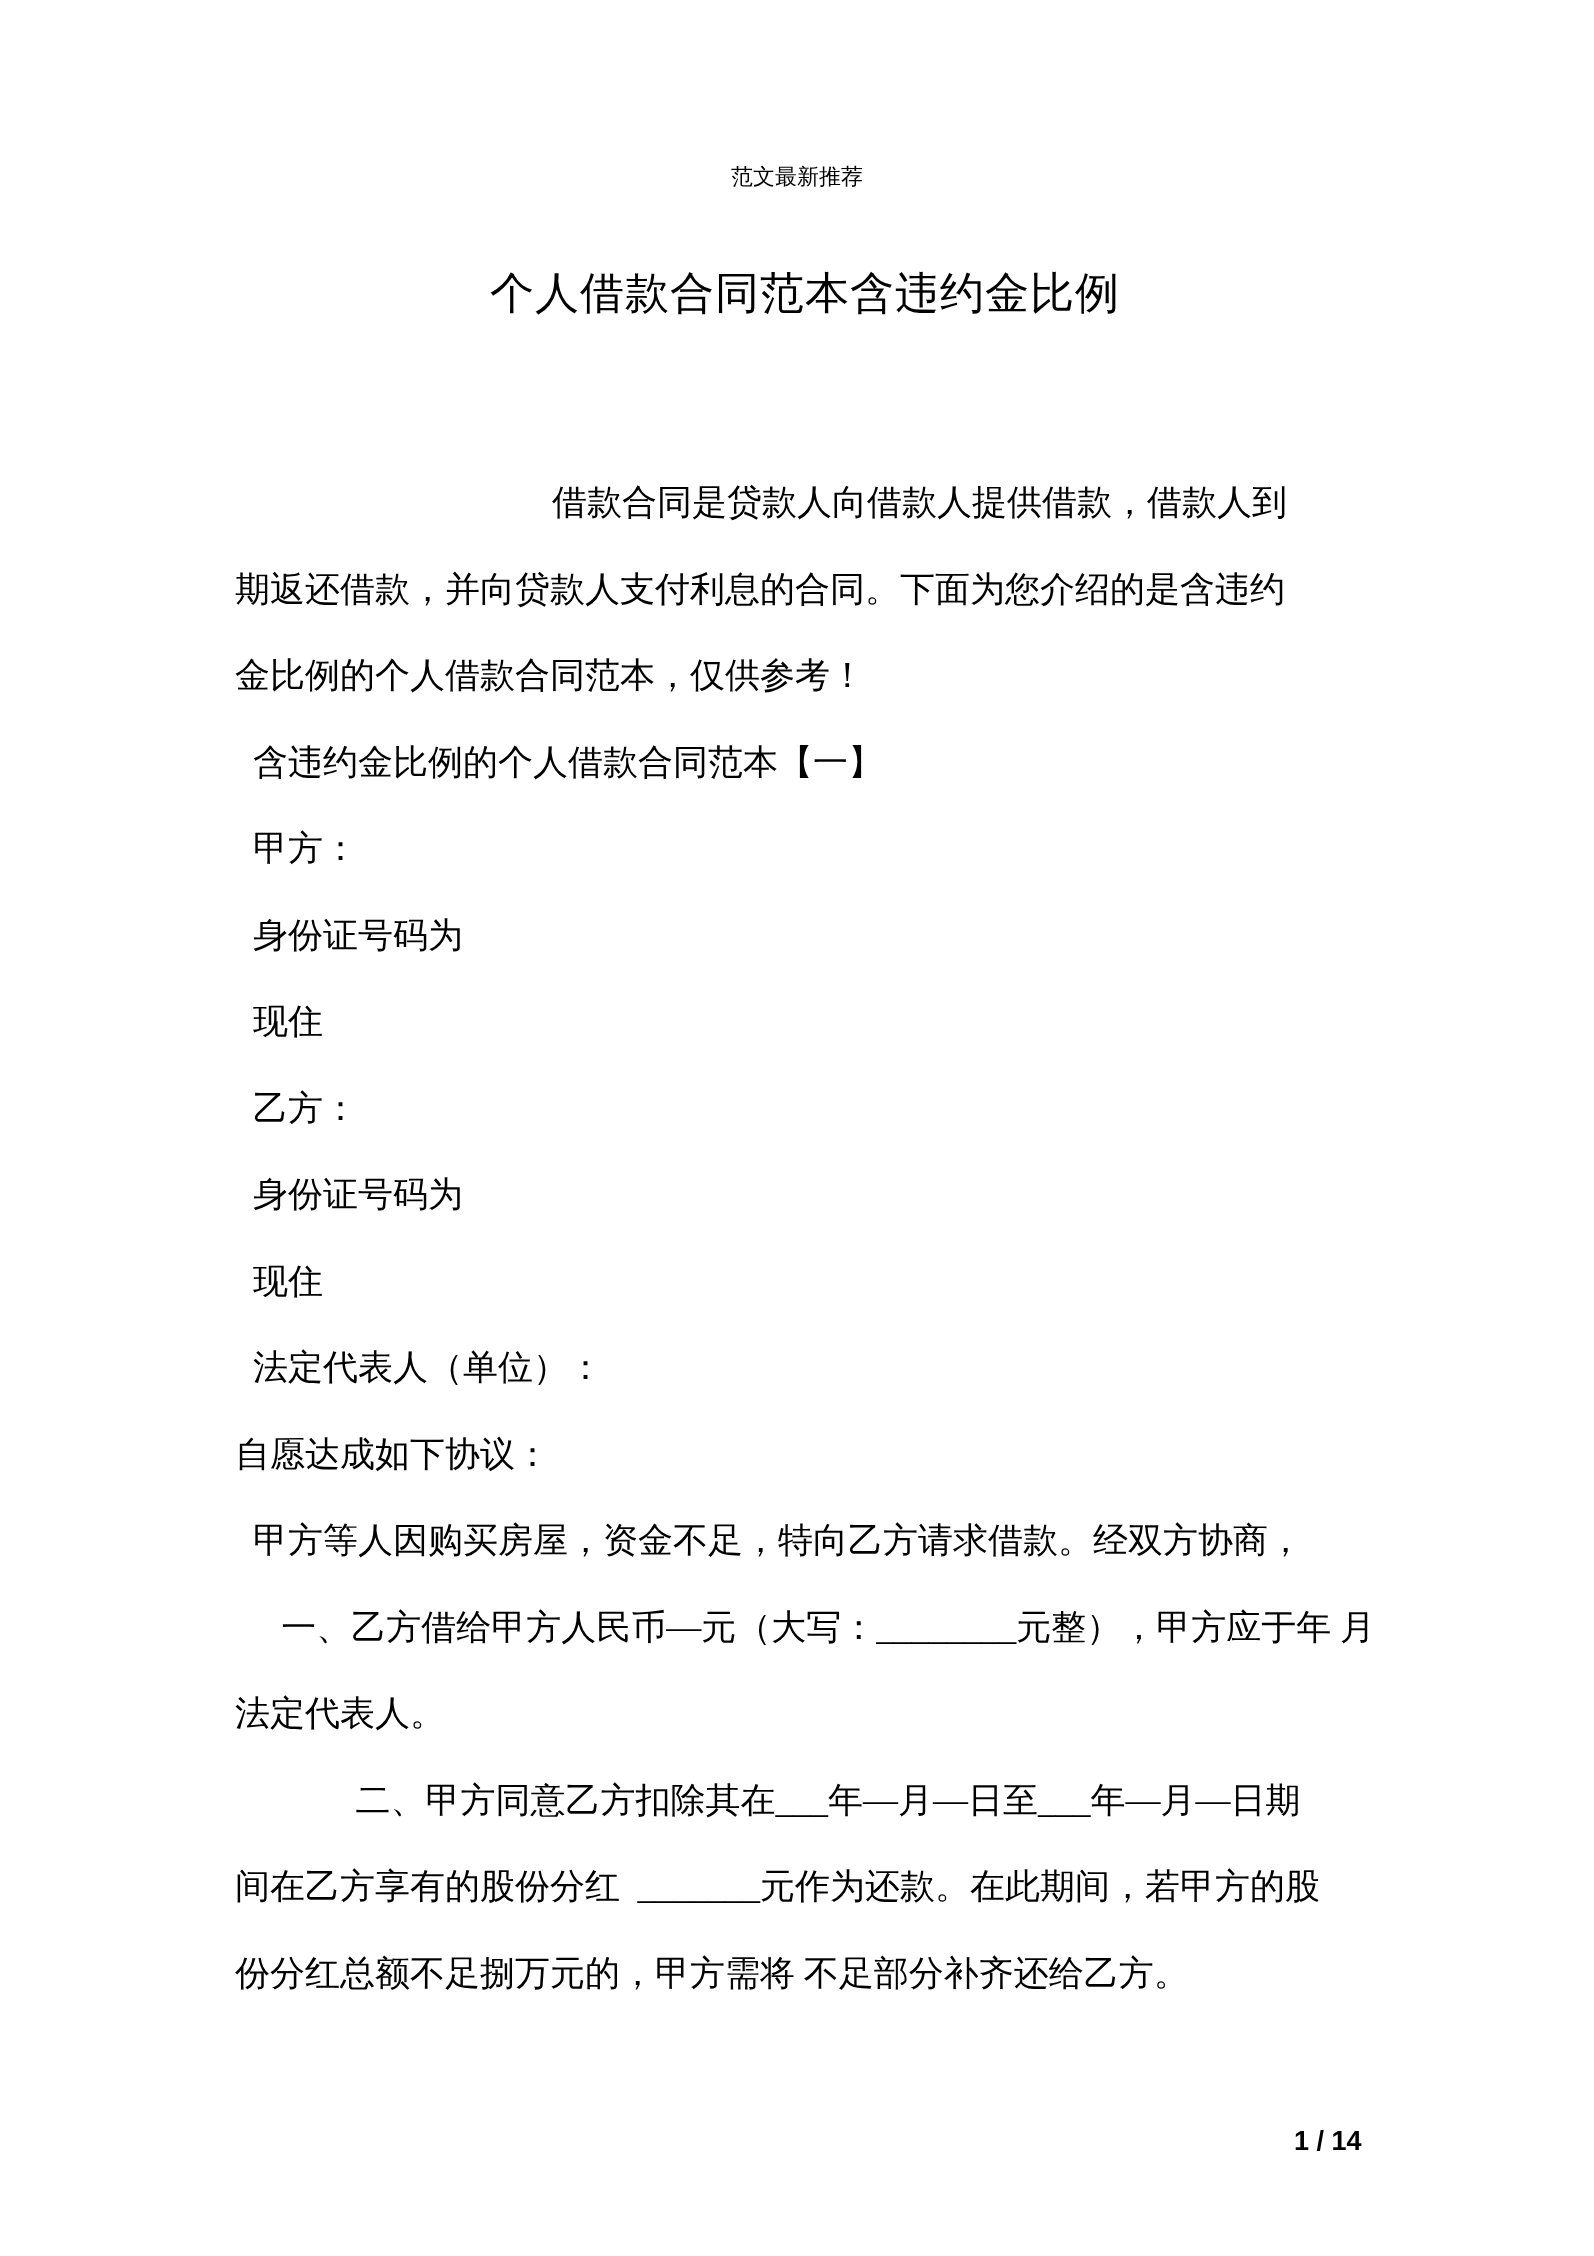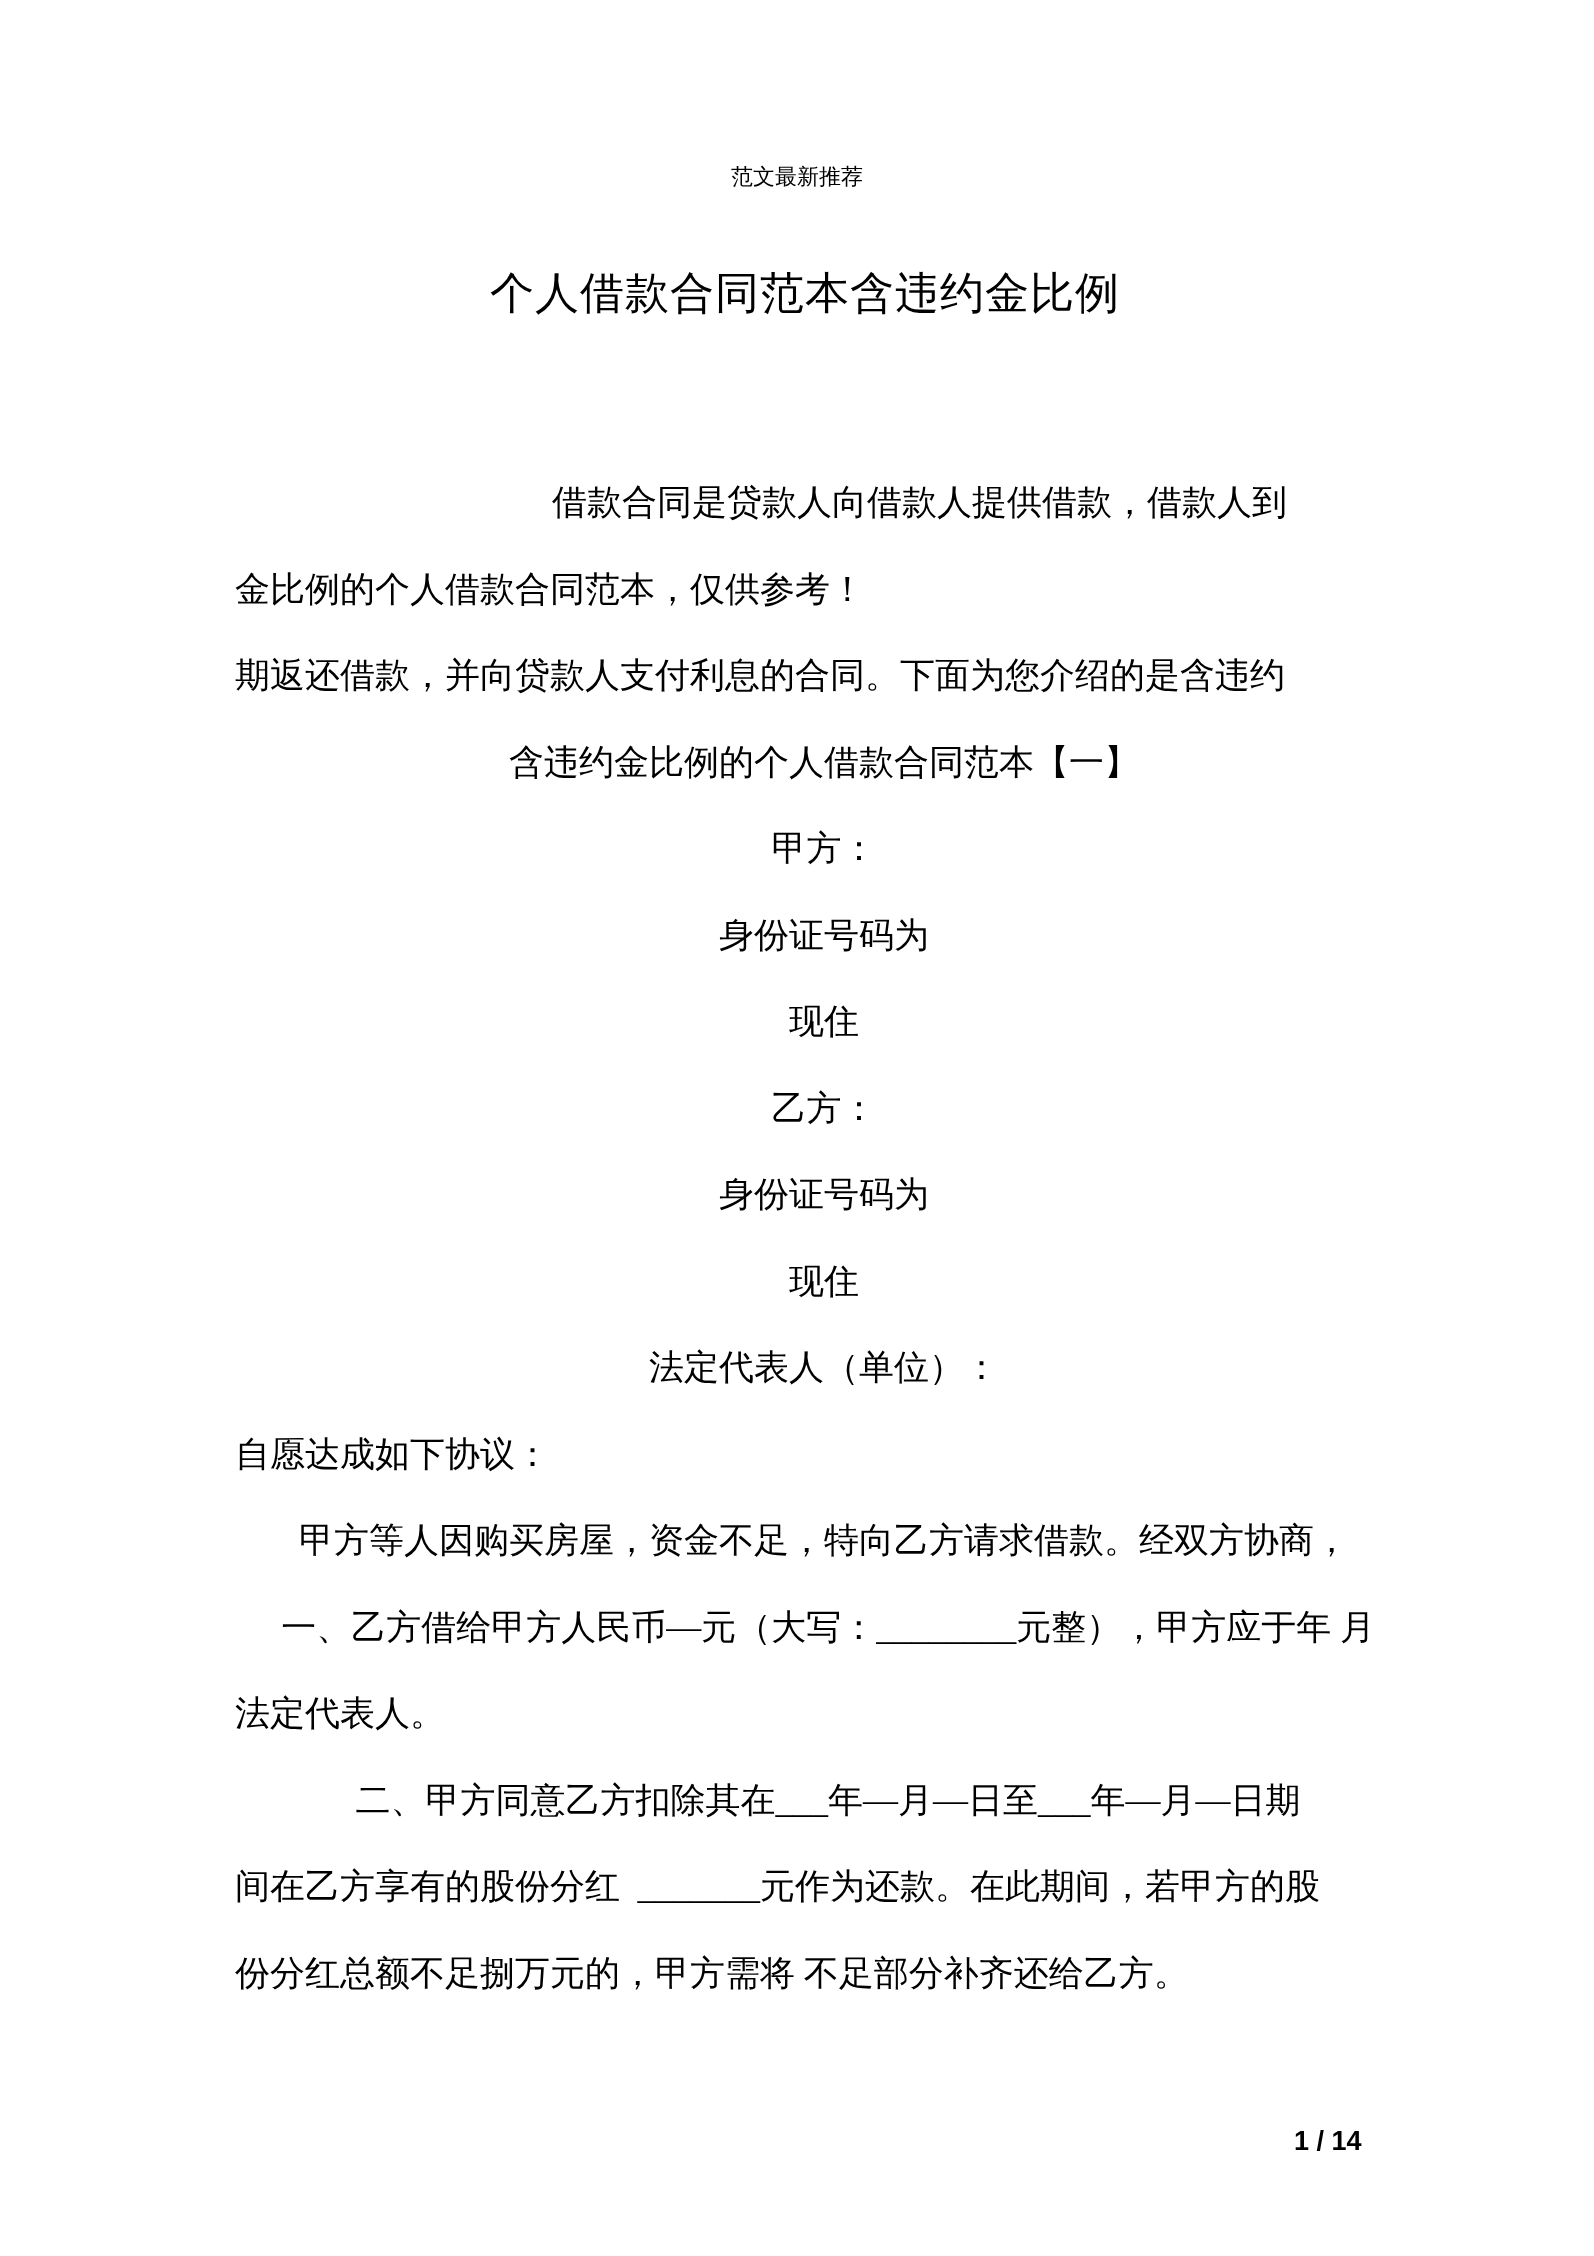--- a/index.html
+++ b/index.html
@@ -46,21 +46,21 @@
     width: 1160px;
   }
   .line {
     height: 86.5px;
     line-height: 86.5px;
     font-size: 35px;
     white-space: pre;
     color: #000000;
   }
   .ind0 { padding-left: 0; }
-  .ind1 { padding-left: 18px; text-align: center; }
+  .ind1 { padding-left: 18px; }
   .ind2 { padding-left: 26px; text-align: center; }
   .ind3 { padding-left: 317px; }
   .page-number {
     position: absolute;
     left: 1294px;
     top: 2126px;
     font-family: "Liberation Sans", "DejaVu Sans", sans-serif;
     font-weight: bold;
     font-size: 27px;
     color: #000000;
@@ -70,22 +70,22 @@
 <body>
 
 <div class="page">
 
   <div class="header-note">范文最新推荐</div>
 
   <h1 class="doc-title">个人借款合同范本含违约金比例</h1>
 
   <div class="doc-body">
       <div class="line ind3">借款合同是贷款人向借款人提供借款，借款人到</div>
+      <div class="line ind0">期返还借款，并向贷款人支付利息的合同。下面为您介绍的是含违约</div>
       <div class="line ind0">金比例的个人借款合同范本，仅供参考！</div>
-      <div class="line ind0">期返还借款，并向贷款人支付利息的合同。下面为您介绍的是含违约</div>
       <div class="line ind1">含违约金比例的个人借款合同范本【一】</div>
       <div class="line ind1">甲方：</div>
       <div class="line ind1">身份证号码为</div>
       <div class="line ind1">现住</div>
       <div class="line ind1">乙方：</div>
       <div class="line ind1">身份证号码为</div>
       <div class="line ind1">现住</div>
       <div class="line ind1">法定代表人（单位）：</div>
       <div class="line ind0">自愿达成如下协议：</div>
       <div class="line ind1">甲方等人因购买房屋，资金不足，特向乙方请求借款。经双方协商，</div>

